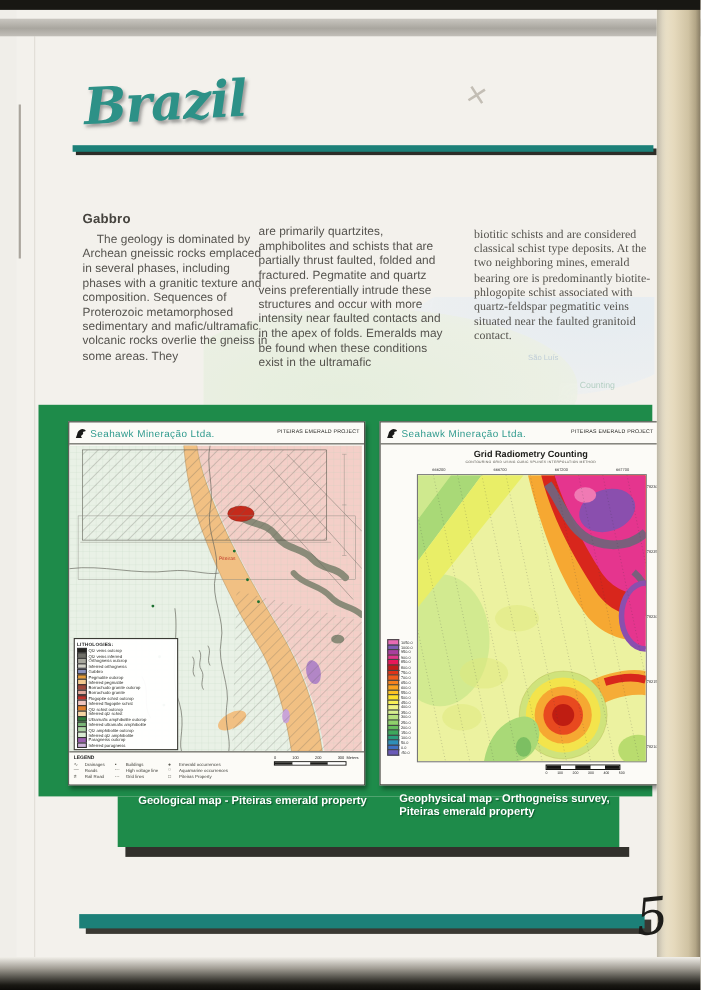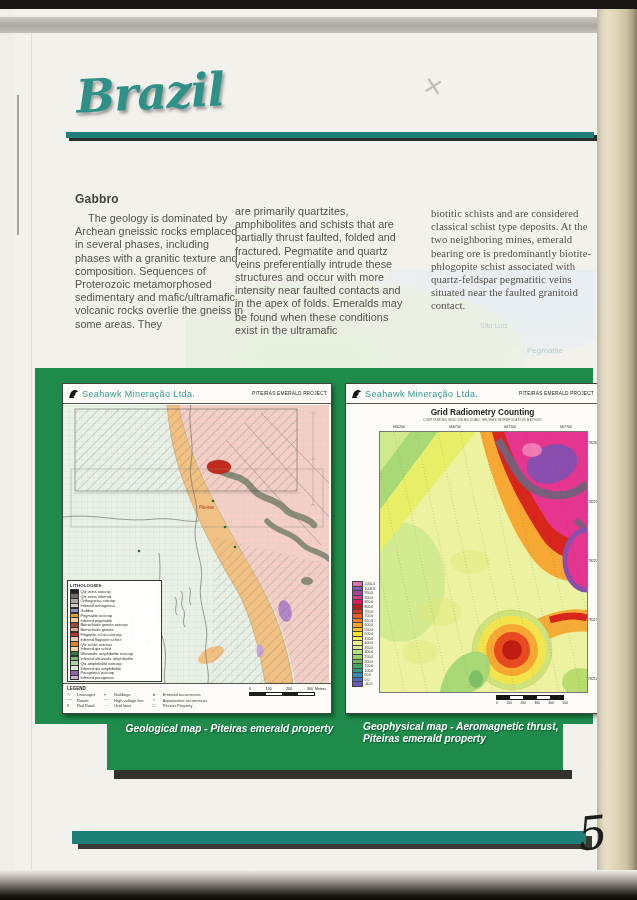--- a/index.html
+++ b/index.html
@@ -43,21 +43,21 @@
   .bg-land{position:absolute;left:-20px;top:10px;width:360px;height:130px;border-radius:45% 55% 40% 50%;
         background:radial-gradient(ellipse at 40% 60%,#dcedd2,#e6f0de 65%,rgba(230,240,222,0));}
   .bg-label1{position:absolute;left:295px;top:52px;font-size:7px;color:#93aec7;}
   .bg-label2{position:absolute;left:342px;top:76px;font-size:8px;color:#7fb3a0;}
 
   
   .green-main{position:absolute;left:35px;top:368px;width:558px;height:356px;background:#1e8b4a;z-index:8;}
   .green-pedestal{position:absolute;left:107px;top:724px;width:456px;height:46px;background:#1e8b4a;z-index:8;}
   .pedestal-shadow{position:absolute;left:114px;top:770px;width:458px;height:9px;background:#32312c;z-index:8;}
 
-  .caption{position:absolute;z-index:12;color:#fff;font-size:10.2px;font-weight:bold;font-style:italic;
+  .caption{position:absolute;z-index:12;color:#fff;font-size:10.2px;font-weight:bold;
         text-shadow:1px 1px 1px rgba(0,60,30,.6);line-height:11.5px;}
   .caption-left{left:112px;top:723px;width:235px;text-align:center;}
   .caption-right{left:363px;top:721px;width:222px;}
 
   
   .panel{position:absolute;top:383px;height:329px;background:#fcfbf7;border:1px solid #43433c;
         box-shadow:2px 3px 4px rgba(0,0,0,.4);z-index:10;}
   .panel-left{left:62px;width:268px;}
   .panel-right{left:345px;width:252px;}
   .panel-header{position:absolute;left:0;top:0;right:0;height:20px;border-bottom:1px solid #55554d;
@@ -137,21 +137,21 @@
     <h3>Gabbro</h3>
     <div class="col col1">The geology is dominated by Archean gneissic rocks emplaced in several phases, including phases with a granitic texture and composition.  Sequences of Proterozoic metamorphosed sedimentary and mafic/ultramafic volcanic rocks overlie the gneiss in some areas.  They</div>
     <div class="col col2">are primarily quartzites, amphibolites and schists that are partially thrust faulted, folded and fractured.  Pegmatite and quartz veins preferentially intrude these structures and occur with more intensity near faulted contacts and in the apex of folds.  Emeralds may be found when these conditions exist in the ultramafic</div>
     <div class="col col3">biotitic schists and are considered classical schist type deposits.  At the two neighboring mines, emerald bearing ore is predominantly biotite-phlogopite schist associated with quartz-feldspar pegmatitic veins situated near the faulted granitoid contact.</div>
   </div>
 
   <div class="bg-map">
     <div class="bg-ocean"></div>
     <div class="bg-land"></div>
     <div class="bg-label1">São Luís</div>
-    <div class="bg-label2">Pegmatite</div>
+    <div class="bg-label2">Counting</div>
   </div>
 
   <div class="green-main"></div>
   <div class="green-pedestal"></div>
   <div class="pedestal-shadow"></div>
 
   <div class="panel panel-left">
     <div class="panel-header">
       <svg class="logo" viewBox="0 0 13 11">
         <path d="M2,10 C4,6 3,4 6,2 C8,0.4 11,1 12,3 L9,4 C10,5 9.2,7 7,8 L8.2,10 Z" fill="#1a1a18"></path>
@@ -598,21 +598,21 @@
           <span>100</span>
           <span>200</span>
           <span>300</span>
           <span>400</span>
           <span>500</span>
         </div>
     </div>
   </div>
 
   <div class="caption caption-left">Geological map - Piteiras emerald property</div>
-  <div class="caption caption-right">Geophysical map - Aeromagnetic thrust, Piteiras emerald property</div>
+  <div class="caption caption-right">Geophysical map - Orthogneiss survey, Piteiras emerald property</div>
 
   <div class="teal-bottom-bar"></div>
   <div class="page-number">5</div>
 
   <div class="page-edge-right"></div>
   <div class="scan-top-bar"></div>
   <div class="scan-bottom-band"></div>
 </div>
 
 </body></html>

